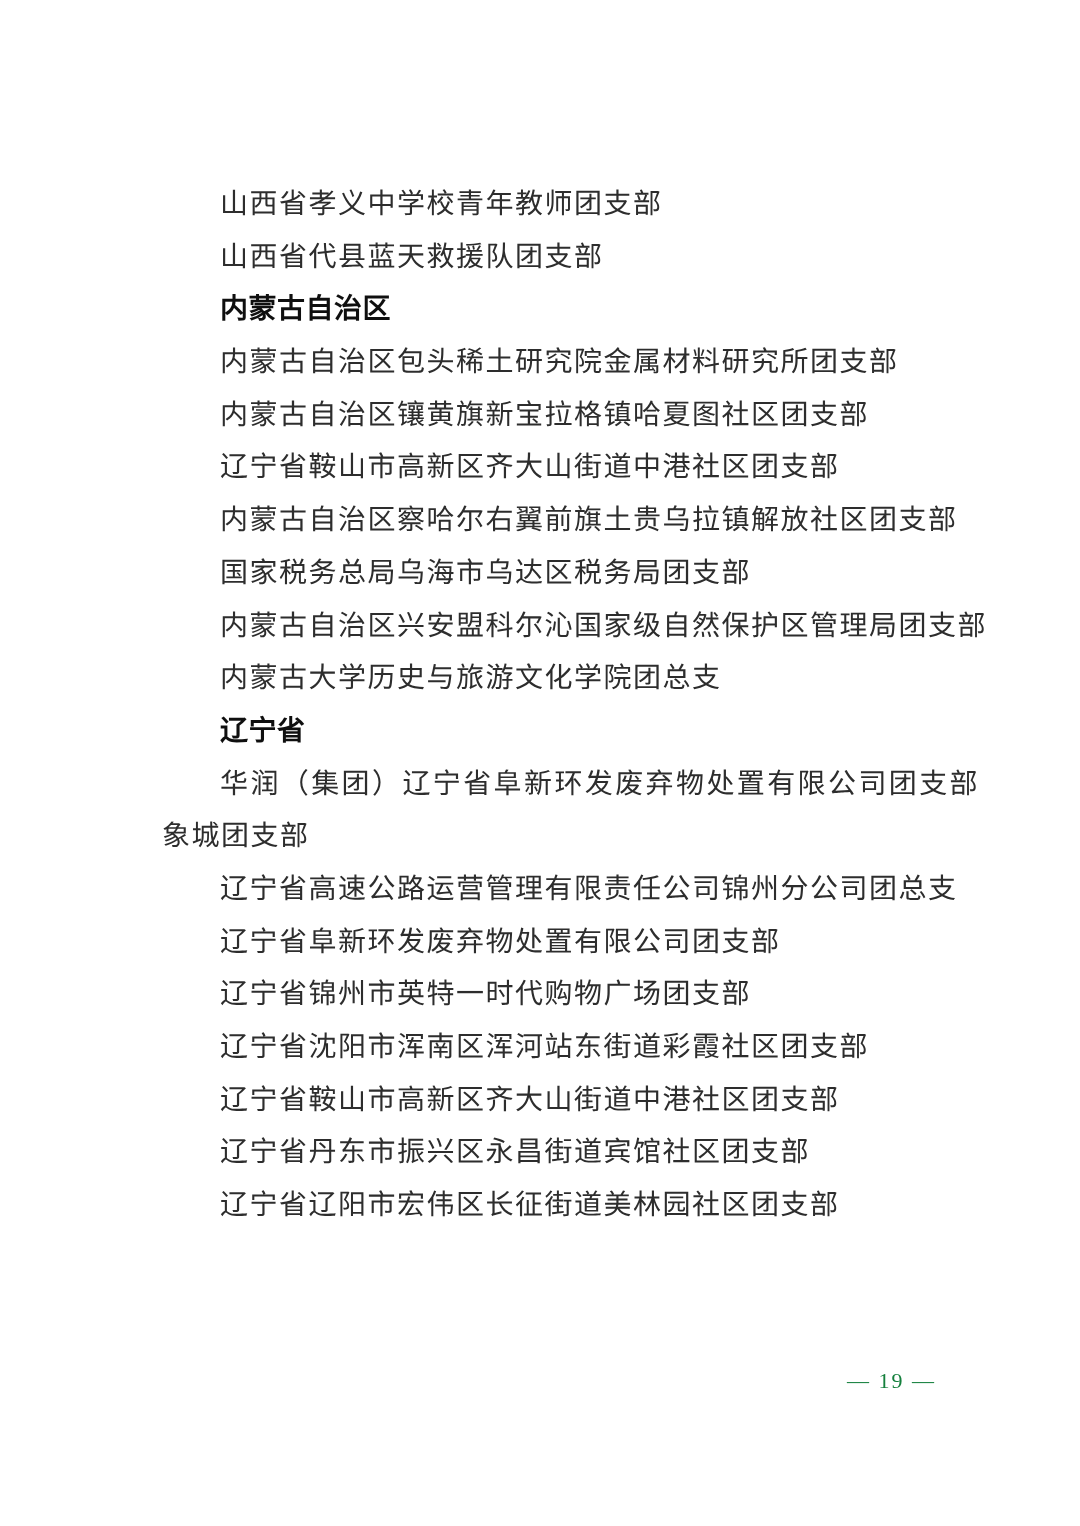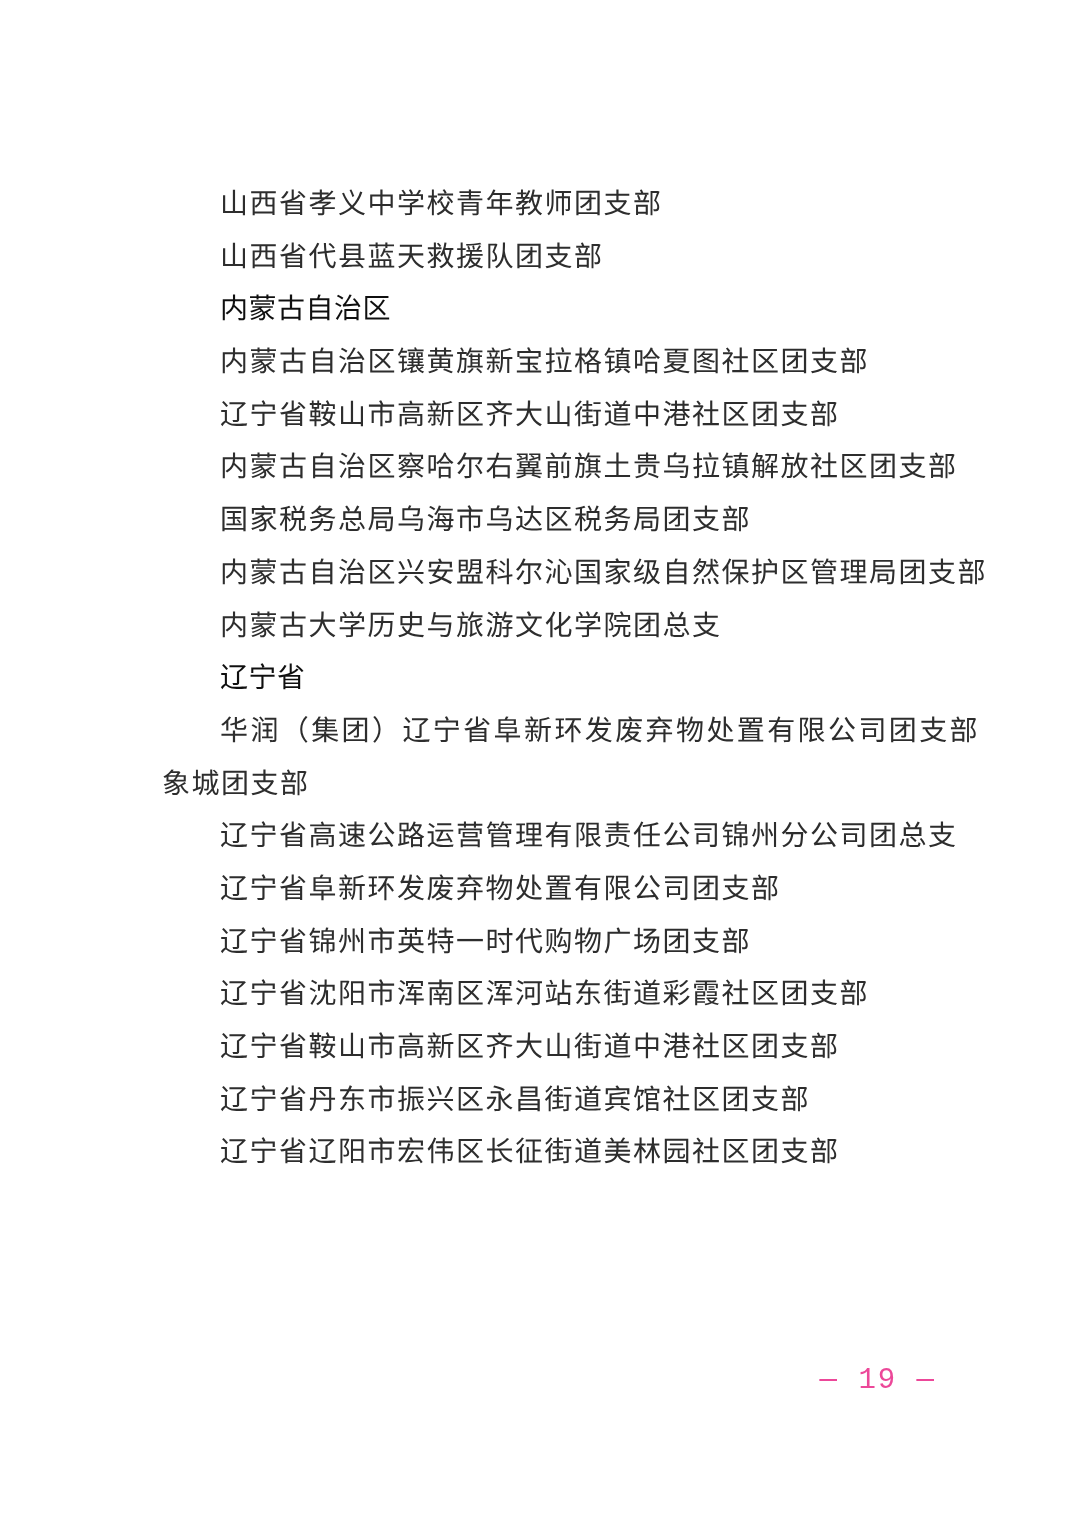--- a/index.html
+++ b/index.html
@@ -32,47 +32,48 @@
   }
   .line.item {
     padding-left: 58px;
   }
   .line.cont {
     padding-left: 0;
   }
   .line.header {
     padding-left: 58px;
     font-family: "Liberation Sans", "DejaVu Sans", sans-serif;
-    font-weight: 400;
+    font-weight: 700;
     color: #0f0f0f;
     letter-spacing: 0.5px;
   }
   .line.justify {
     letter-spacing: 2.4px;
   }
   .footer {
     position: absolute;
     top: 1364px;
     right: 164px;
     height: 34px;
     line-height: 34px;
-    font-size: 29px;
-    color: #ec4899;
+    font-size: 22px;
+    color: #15803d;
     letter-spacing: 2px;
-    font-family: Liberation Mono, monospace;
+    font-family: Liberation Serif, serif;
   }
 </style>
 </head>
 <body>
 
 <div class="page">
   <div class="doc-body" id="doc-body">
       <div class="line item">山西省孝义中学校青年教师团支部</div>
       <div class="line item">山西省代县蓝天救援队团支部</div>
       <div class="line header">内蒙古自治区</div>
+      <div class="line item">内蒙古自治区包头稀土研究院金属材料研究所团支部</div>
       <div class="line item">内蒙古自治区镶黄旗新宝拉格镇哈夏图社区团支部</div>
       <div class="line item">辽宁省鞍山市高新区齐大山街道中港社区团支部</div>
       <div class="line item">内蒙古自治区察哈尔右翼前旗土贵乌拉镇解放社区团支部</div>
       <div class="line item">国家税务总局乌海市乌达区税务局团支部</div>
       <div class="line item">内蒙古自治区兴安盟科尔沁国家级自然保护区管理局团支部</div>
       <div class="line item">内蒙古大学历史与旅游文化学院团总支</div>
       <div class="line header">辽宁省</div>
       <div class="line item justify">华润（集团）辽宁省阜新环发废弃物处置有限公司团支部</div>
       <div class="line cont">象城团支部</div>
       <div class="line item">辽宁省高速公路运营管理有限责任公司锦州分公司团总支</div>

